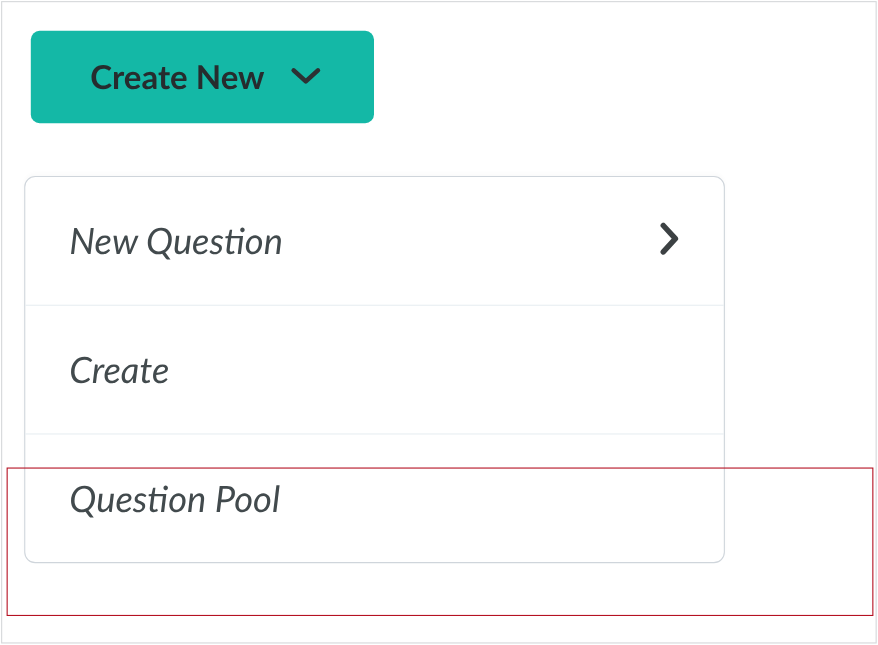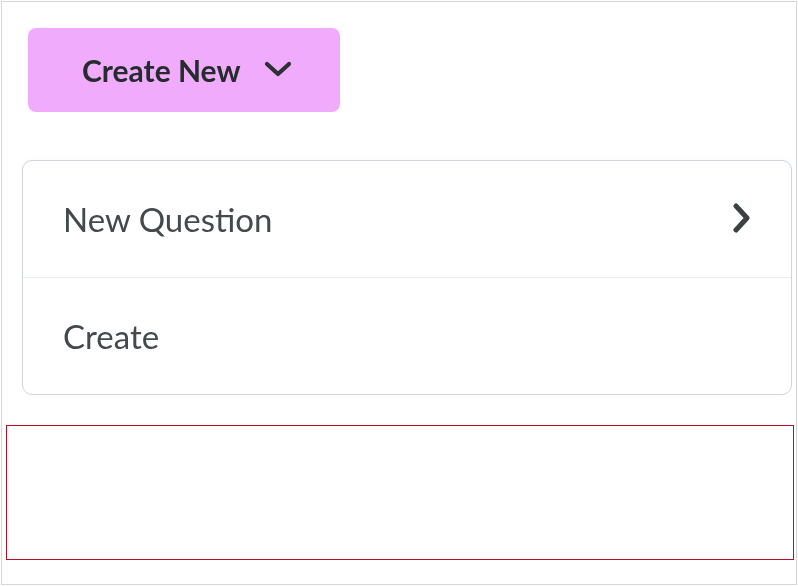--- a/index.html
+++ b/index.html
@@ -20,21 +20,21 @@
     width: 796px;
     height: 584px;
     margin: 1px;
     position: relative;
     background: #ffffff;
   }
   .create-new-btn {
     position: absolute;
     top: 26px;
     left: 26px;
-    background: #f0abfc;
+    background: #14b8a6;
     border: none;
     border-radius: 8px;
     padding: 24px 48px 24px 54px;
     display: inline-flex;
     align-items: center;
     gap: 24px;
     cursor: pointer;
     font-family: inherit;
   }
   .create-new-label {
@@ -43,26 +43,27 @@
     color: #262c2e;
   }
   .chevron-down-svg {
     width: 28px;
     height: 18px;
   }
   .menu {
     position: absolute;
     top: 158px;
     left: 20px;
-    width: 770px;
+    width: 637px;
     background: #ffffff;
     border: 1px solid #cfd5db;
     border-radius: 10px;
     box-shadow: 0 -2px 4px rgba(0,0,0,0.02);
     overflow: visible;
+    font-style: italic;
   }
   .menu-item {
     padding: 38px 40px 38px 40px;
     display: flex;
     justify-content: space-between;
     align-items: center;
     cursor: pointer;
   }
   .menu-item + .menu-item {
     border-top: 1px solid #e8eef2;
@@ -119,18 +120,21 @@
         <svg class="chevron-right-svg" viewBox="0 0 18 30">
           <polyline points="3,3 14,15 3,27" fill="none" stroke="#3c4143" stroke-width="5" stroke-linecap="round" stroke-linejoin="round"></polyline>
         </svg>
       </span>
     </div>
 
     <div class="menu-item">
       <span class="menu-item-label">Create</span>
     </div>
 
+    <div class="menu-item">
+      <span class="menu-item-label">Question Pool</span>
+    </div>
 
   </div>
 
   <div class="highlight-box"></div>
 
 </div>
 
 </body></html>

